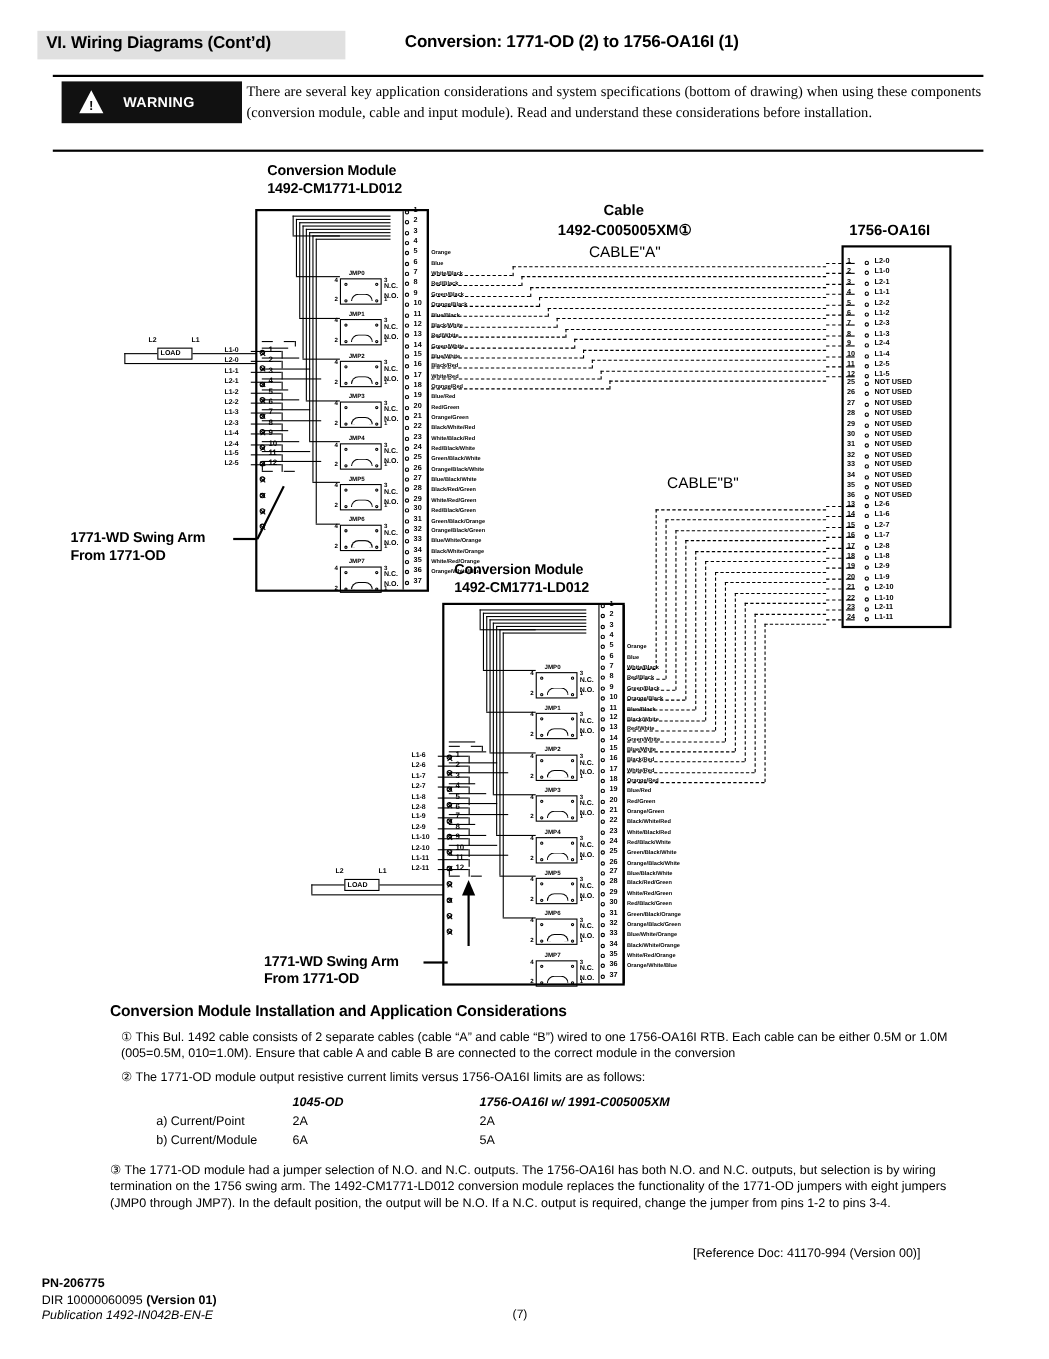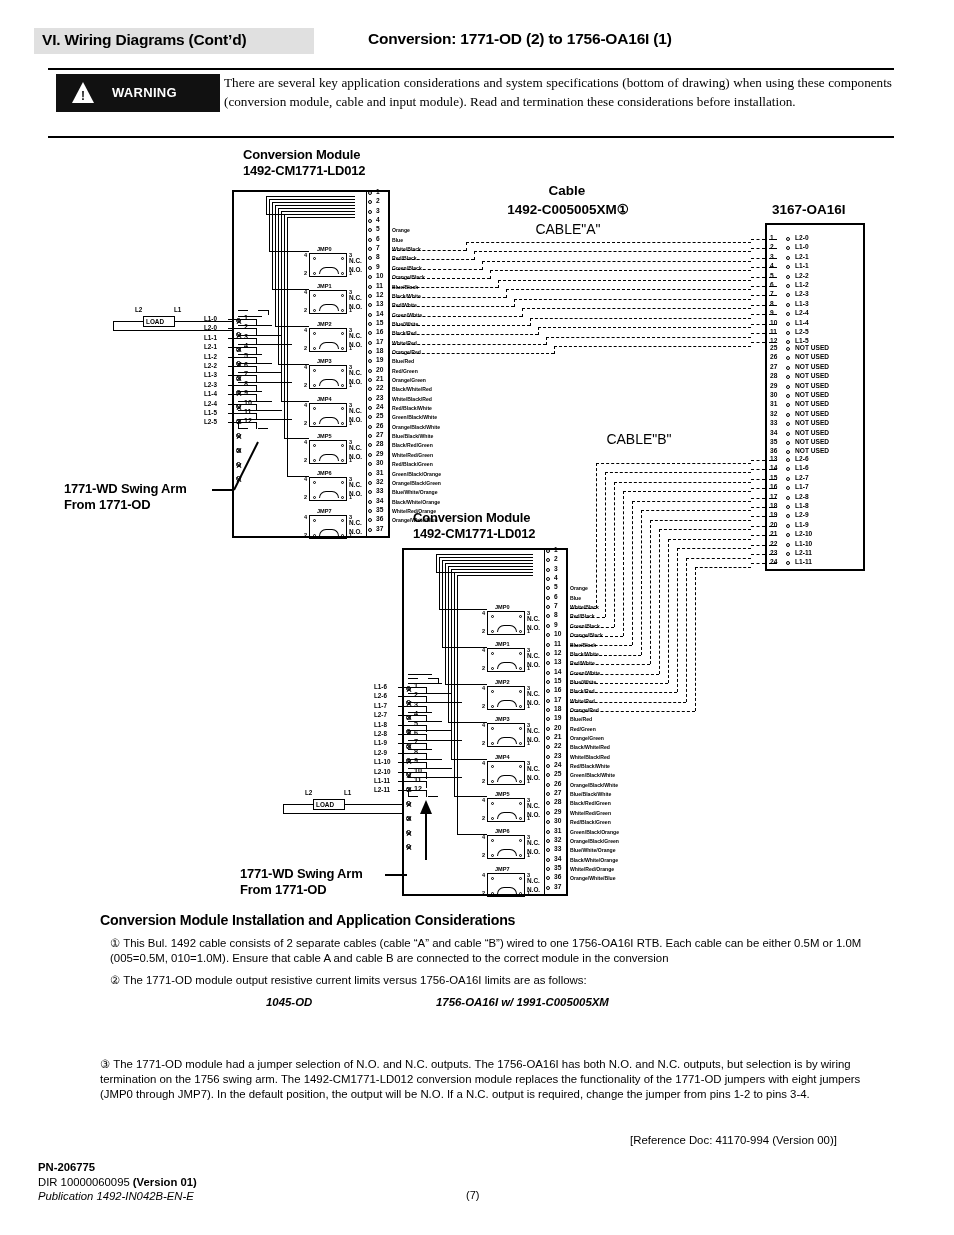--- a/index.html
+++ b/index.html
@@ -77,21 +77,21 @@
   </div>
   <div class="abs" id="hdr-sub">Conversion: 1771-OD (2) to 1756-OA16I (1)</div>
 
   <div class="abs rule" id="rule-top"></div>
   <div class="abs rule" id="rule-bot"></div>
 
   <div class="abs" id="warn-box">
     <div class="tri"></div>
     <div class="wl">WARNING</div>
   </div>
-  <div class="abs" id="warn-text">There are several key application considerations and system specifications (bottom of drawing) when using these components (conversion module, cable and input module). Read and termination these considerations before installation.</div>
+  <div class="abs" id="warn-text">There are several key application considerations and system specifications (bottom of drawing) when using these components (conversion module, cable and input module). Read and understand these considerations before installation.</div>
 
   <div class="abs" style="left:0;top:0;width:954px;height:900px;">
 
     <div class="abs ttl" style="left:243px;top:147px;">
       <div>Conversion Module</div>
       <div>1492-CM1771-LD012</div>
     </div>
     <div class="abs box" style="left:232px;top:190px;width:158px;height:348px;"></div>
 
     <div class="abs" id="lt-strip-top" style="left: 0px; top: 0px;">
@@ -527,21 +527,21 @@
         <div class="abs" style="left: 677px; top: 548px; height: 144px; border-left: 1px dashed rgb(0, 0, 0);"></div>
         <div class="abs" style="left: 677px; top: 548px; width: 74px; border-top: 1px dashed rgb(0, 0, 0);"></div>
         <div class="abs" style="left: 570px; top: 702px; width: 116px; border-top: 1px dashed rgb(0, 0, 0);"></div>
         <div class="abs" style="left: 686px; top: 558px; height: 144px; border-left: 1px dashed rgb(0, 0, 0);"></div>
         <div class="abs" style="left: 686px; top: 558px; width: 65px; border-top: 1px dashed rgb(0, 0, 0);"></div>
         <div class="abs" style="left: 570px; top: 711px; width: 125px; border-top: 1px dashed rgb(0, 0, 0);"></div>
         <div class="abs" style="left: 695px; top: 567px; height: 144px; border-left: 1px dashed rgb(0, 0, 0);"></div>
         <div class="abs" style="left: 695px; top: 567px; width: 56px; border-top: 1px dashed rgb(0, 0, 0);"></div>
       </div>
 
-    <div class="abs ttl2" style="left:772px;top:201px;">3167-OA16I</div>
+    <div class="abs ttl2" style="left:772px;top:201px;">1756-OA16I</div>
     <div class="abs box" style="left:765px;top:223px;width:100px;height:348px;"></div>
     <div class="abs" id="oa16i-rows" style="left: 0px; top: 0px;">
         <div class="abs num" style="left: 770px; top: 234px;">1</div>
         <div class="abs term" style="left: 786px; top: 237px;"></div>
         <div class="abs" style="left: 795px; top: 234px; font-size: 6.6px; font-weight: bold; white-space: nowrap;">L2-0</div>
         <div class="abs" style="left: 751px; top: 239px; width: 14px; border-top: 1px dashed rgb(0, 0, 0);"></div>
         <div class="abs" style="left: 769px; top: 239px; width: 8px; height: 1px; background: rgb(0, 0, 0);"></div>
         <div class="abs num" style="left: 770px; top: 243.4px;">2</div>
         <div class="abs term" style="left: 786px; top: 246.4px;"></div>
         <div class="abs" style="left: 795px; top: 243.4px; font-size: 6.6px; font-weight: bold; white-space: nowrap;">L1-0</div>
@@ -1064,20 +1064,30 @@
   <div class="note" style="left:110px;top:936px;width:782px;">① This Bul. 1492 cable consists of 2 separate cables (cable “A” and cable “B”) wired to one 1756-OA16I RTB.  Each cable can be either 0.5M or 1.0M (005=0.5M, 010=1.0M).  Ensure that cable A and cable B are connected to the correct module in the conversion</div>
   <div class="note" style="left:110px;top:973px;width:782px;">② The 1771-OD module output resistive current limits versus 1756-OA16I limits are as follows:</div>
 
   <table id="tbl">
     <tbody>
         <tr>
       <td class="c1"></td>
       <td class="c2 note-i">1045-OD</td>
       <td class="note-i">1756-OA16I w/ 1991-C005005XM</td>
     </tr>
+    <tr>
+      <td class="c1">a) Current/Point</td>
+      <td class="c2">2A</td>
+      <td>2A</td>
+    </tr>
+    <tr>
+      <td class="c1">b) Current/Module</td>
+      <td class="c2">6A</td>
+      <td>5A</td>
+    </tr>
   </tbody>
     </table>
 
   <div class="note" style="left:100px;top:1057px;width:792px;">③ The 1771-OD module had a jumper selection of N.O. and N.C. outputs.  The 1756-OA16I has both N.O. and N.C. outputs, but selection is by wiring termination on the 1756 swing arm.  The 1492-CM1771-LD012 conversion module replaces the functionality of the 1771-OD jumpers with eight jumpers (JMP0 through JMP7).  In the default position, the output will be N.O.  If a N.C. output is required, change the jumper from pins 1-2 to pins 3-4.</div>
   <div class="note" style="left:630px;top:1133px;">[Reference Doc:  41170-994 (Version 00)]</div>
 
   <div class="abs" id="ftr">
     <div style="font-weight:bold;">PN-206775</div>
     <div><span>DIR 10000060095 </span><span style="font-weight:bold;">(Version 01)</span></div>
     <div style="font-style:italic;">Publication 1492-IN042B-EN-E</div>

